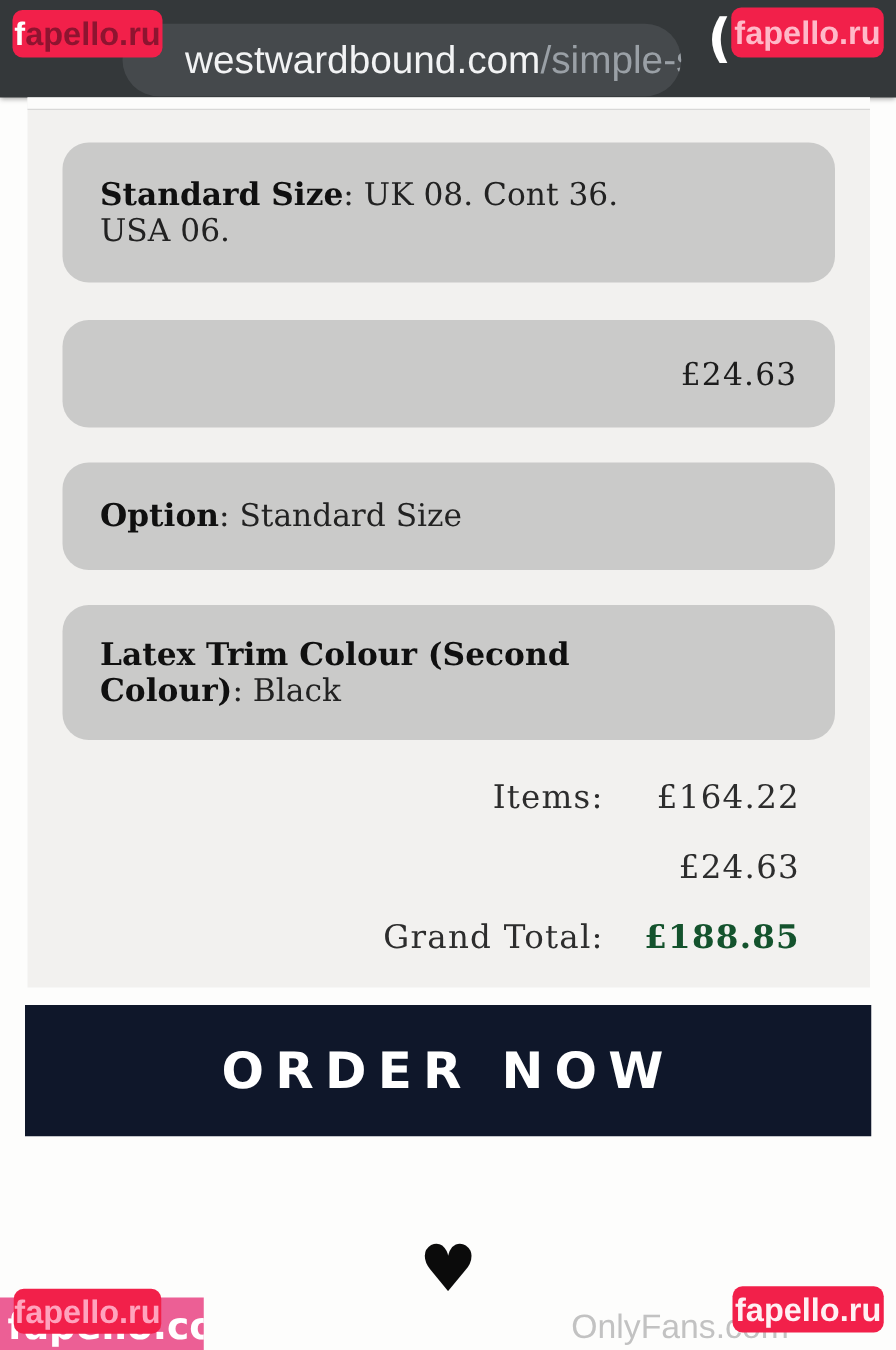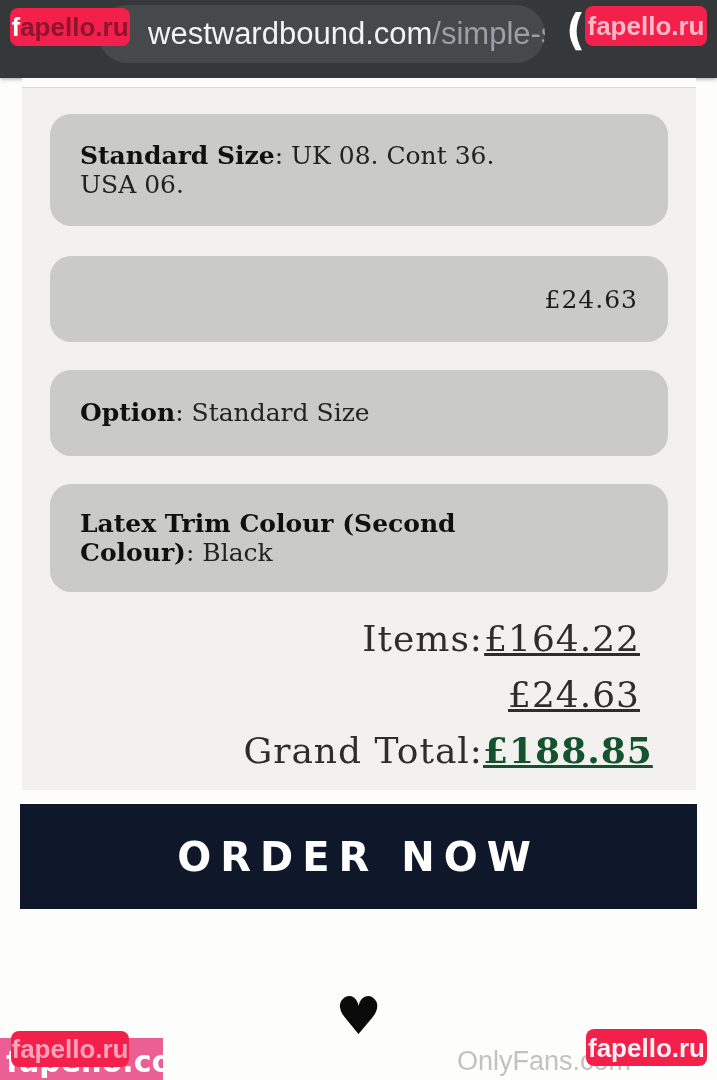--- a/index.html
+++ b/index.html
@@ -7,21 +7,21 @@
     width:717px;height:1080px;position:relative;overflow:hidden;
     background:#fdfdfc;font-family:"DejaVu Serif", serif;
   }
 
   
   .topbar{
     position:absolute;left:0;top:0;width:717px;height:78px;
     background:#34383a;box-shadow:0 1px 4px rgba(0,0,0,.35);
   }
   .url-pill{
-    position:absolute;left:98px;top:5px;width:447px;height:58px;
+    position:absolute;left:98px;top:19px;width:447px;height:58px;
     background:#45494c;border-radius:30px;
     display:flex;align-items:center;padding-left:50px;box-sizing:border-box;
     font-family:"Liberation Sans", sans-serif;font-size:31px;
     white-space:nowrap;overflow:hidden;
   }
   .url-domain{color:#f2f3f4;}
   .url-path{color:#9aa0a6;}
 
   
   .wm-badge{
@@ -69,23 +69,23 @@
   .opt-box b{color:#101010;}
   .opt-box .price{margin-left:auto;letter-spacing:1px;color:#1d1d1d;}
   .opt-1{height:112px;}
   .opt-2{height:86px;margin-top:30px;}
   .opt-3{height:108px;margin-top:28px;}
   .opt-4{height:86px;margin-top:28px;}
 
   .totals{margin-top:18px;padding-right:56px;}
   .trow{
     height:56px;display:flex;align-items:center;justify-content:flex-end;
-    font-size:36px;color:#2d2d2d;letter-spacing:1px;
+    font-size:26px;color:#2d2d2d;letter-spacing:1px;
   }
-  .trow .tval{width:157px;text-align:right;text-decoration:underline;}
+  .trow .tval{width:157px;text-align:right;}
   .trow.grand .tval{font-weight:700;color:#14532d;}
 
   
   .order-btn{
     position:absolute;left:20px;top:804px;width:677px;height:105px;
     background:#0f172a;border:none;
     display:flex;align-items:center;justify-content:center;
     color:#ffffff;font-family:"DejaVu Sans", sans-serif;font-weight:700;
     font-size:40px;letter-spacing:9px;cursor:pointer;
   }

